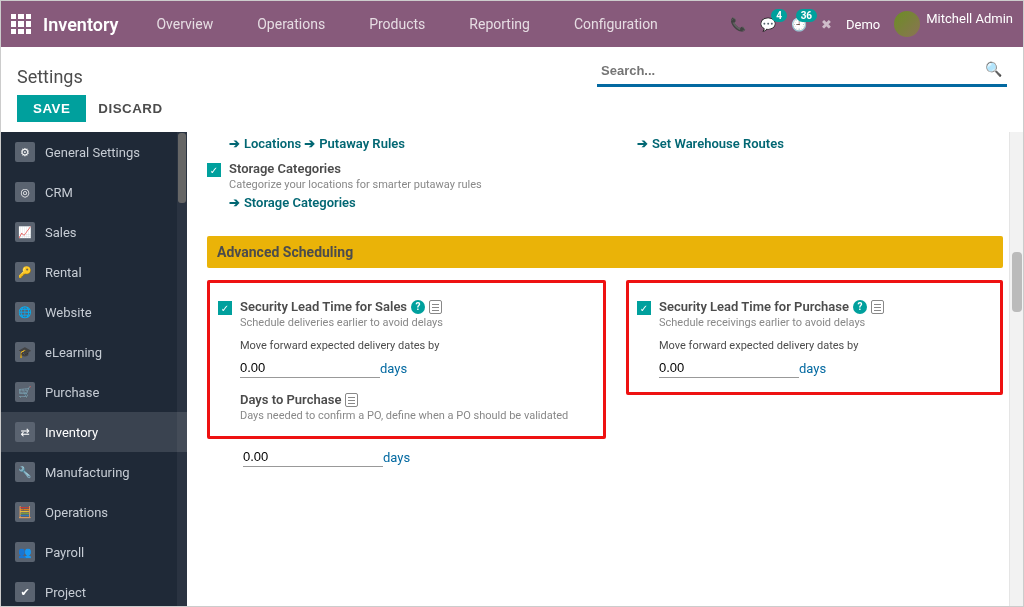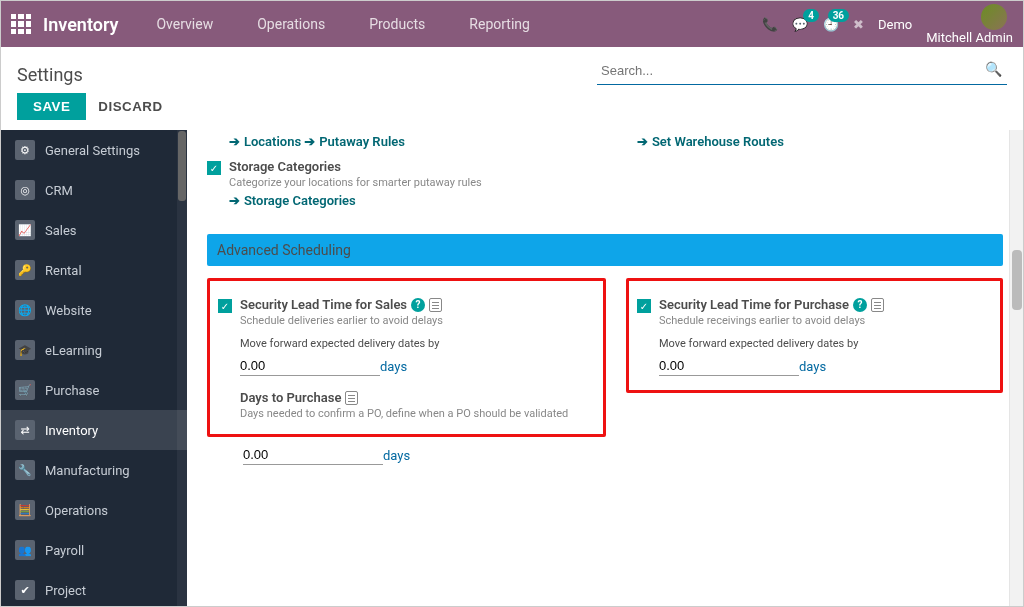--- a/index.html
+++ b/index.html
@@ -9,27 +9,27 @@
 .topnav { background: #875a7b; height: 46px; display: flex; align-items: center; color: #fff; padding: 0 10px; }
 .apps-icon { width: 20px; height: 20px; display: grid; grid-template-columns: repeat(3,1fr); gap: 2px; margin-right: 12px; cursor: pointer; }
 .apps-icon span { background: #fff; }
 .brand { font-size: 18px; font-weight: 600; margin-right: 24px; }
 .nav-links { display: flex; gap: 16px; flex: 1; }
 .nav-links a { color: #e6dde3; padding: 6px 14px; cursor: pointer; font-size: 14px; }
 .top-icons { display: flex; align-items: center; gap: 14px; }
 .badge { position: relative; display: inline-flex; align-items: center; }
 .badge-count { position: absolute; top: -8px; right: -10px; background: #00a09d; color: #fff; font-size: 10px; padding: 1px 5px; border-radius: 8px; font-weight: bold; }
 .avatar { width: 26px; height: 26px; border-radius: 50%; background: linear-gradient(135deg,#6b8e23,#8b7355); display: inline-block; margin-right: 6px; }
-.user { display: flex; align-items: flex-end; cursor: pointer; flex-direction: column; }
+.user { display: flex; align-items: flex-start; cursor: pointer; }
 
 
 .controlbar { display: flex; align-items: flex-end; padding: 10px 16px 8px; justify-content: space-between; }
 .page-title { font-size: 18px; color: #4c4c4c; }
 .search-wrap { position: relative; width: 410px; }
-.search-input { width: 100%; border: none; border-bottom: 1px solid #0369a1; padding: 6px 28px 6px 4px; font-size: 13px; outline: none; }
+.search-input { width: 100%; border: none; border-bottom: 3px solid #0369a1; padding: 6px 28px 6px 4px; font-size: 13px; outline: none; font-weight: bold; }
 .search-icon { position: absolute; right: 4px; top: 4px; font-size: 14px; color: #666; }
 
 
 .actionbar { padding: 0 16px 10px; display: flex; gap: 12px; align-items: center; }
 .btn-save { background: #00a09d; color: #fff; border: none; padding: 6px 16px; font-weight: 600; cursor: pointer; letter-spacing: .5px; }
 .btn-discard { background: none; border: none; color: #4c4c4c; font-weight: 600; cursor: pointer; letter-spacing: .5px; }
 
 
 .main { display: flex; height: calc(607px - 46px - 44px - 36px); }
 .sidebar { width: 186px; background: #1f2937; color: #c6ccd4; overflow-y: auto; position: relative; }
@@ -45,21 +45,21 @@
 .content-inner { padding: 0 20px 20px 20px; }
 
 .setting-row { display: flex; gap: 8px; padding: 6px 0 2px; align-items: flex-start; }
 .chk { width: 14px; height: 14px; background: #00a09d; display: inline-flex; align-items: center; justify-content: center; color: #fff; font-size: 10px; flex-shrink: 0; margin-top: 2px; }
 .setting-body { flex: 1; }
 .setting-title { font-weight: 600; color: #4c4c4c; font-size: 13px; display: flex; align-items: center; gap: 4px; }
 .setting-desc { color: #888; font-size: 11px; margin-top: 2px; }
 .link-arrow { color: #026773; font-weight: 600; font-size: 13px; cursor: pointer; display: inline-flex; align-items: center; gap: 4px; margin: 4px 0; }
 .arrow { font-size: 13px; }
 
-.section-head { background: #0ea5e9; padding: 8px 10px; font-weight: 400; color: #4c4c4c; margin: 20px 0 12px; font-size: 14px; border-radius: 2px; }
+.section-head { background: #eab308; padding: 8px 10px; font-weight: 700; color: #4c4c4c; margin: 20px 0 12px; font-size: 14px; border-radius: 2px; }
 
 .two-col { display: flex; gap: 20px; }
 .col { flex: 1; }
 .highlight { border: 3px solid #e11; padding: 10px 8px 12px; border-radius: 2px; }
 
 .num-input { display: flex; align-items: center; gap: 0; margin-top: 6px; }
 .num-input input { width: 140px; border: none; border-bottom: 1px solid #999; padding: 2px 0; font-size: 13px; outline: none; }
 .unit { font-size: 13px; color: #0369a1; }
 
 .help-icon { display: inline-block; width: 14px; height: 14px; background: #00a09d; color: #fff; border-radius: 50%; font-size: 10px; text-align: center; line-height: 14px; font-weight: bold; }
@@ -82,20 +82,21 @@
       <span></span>
       <span></span>
       <span></span>
   </div>
   <div class="brand">Inventory</div>
   <div class="nav-links">
     <a>Overview</a>
     <a>Operations</a>
     <a>Products</a>
     <a>Reporting</a>
+    <a>Configuration</a>
   </div>
   <div class="top-icons">
     <span>📞</span>
     <span class="badge">💬<span class="badge-count">4</span></span>
     <span class="badge">🕘<span class="badge-count">36</span></span>
     <span style="opacity:.6">✖</span>
     <span>Demo</span>
     <span class="user">
       <span class="avatar"></span>
       <span>Mitchell Admin</span>

